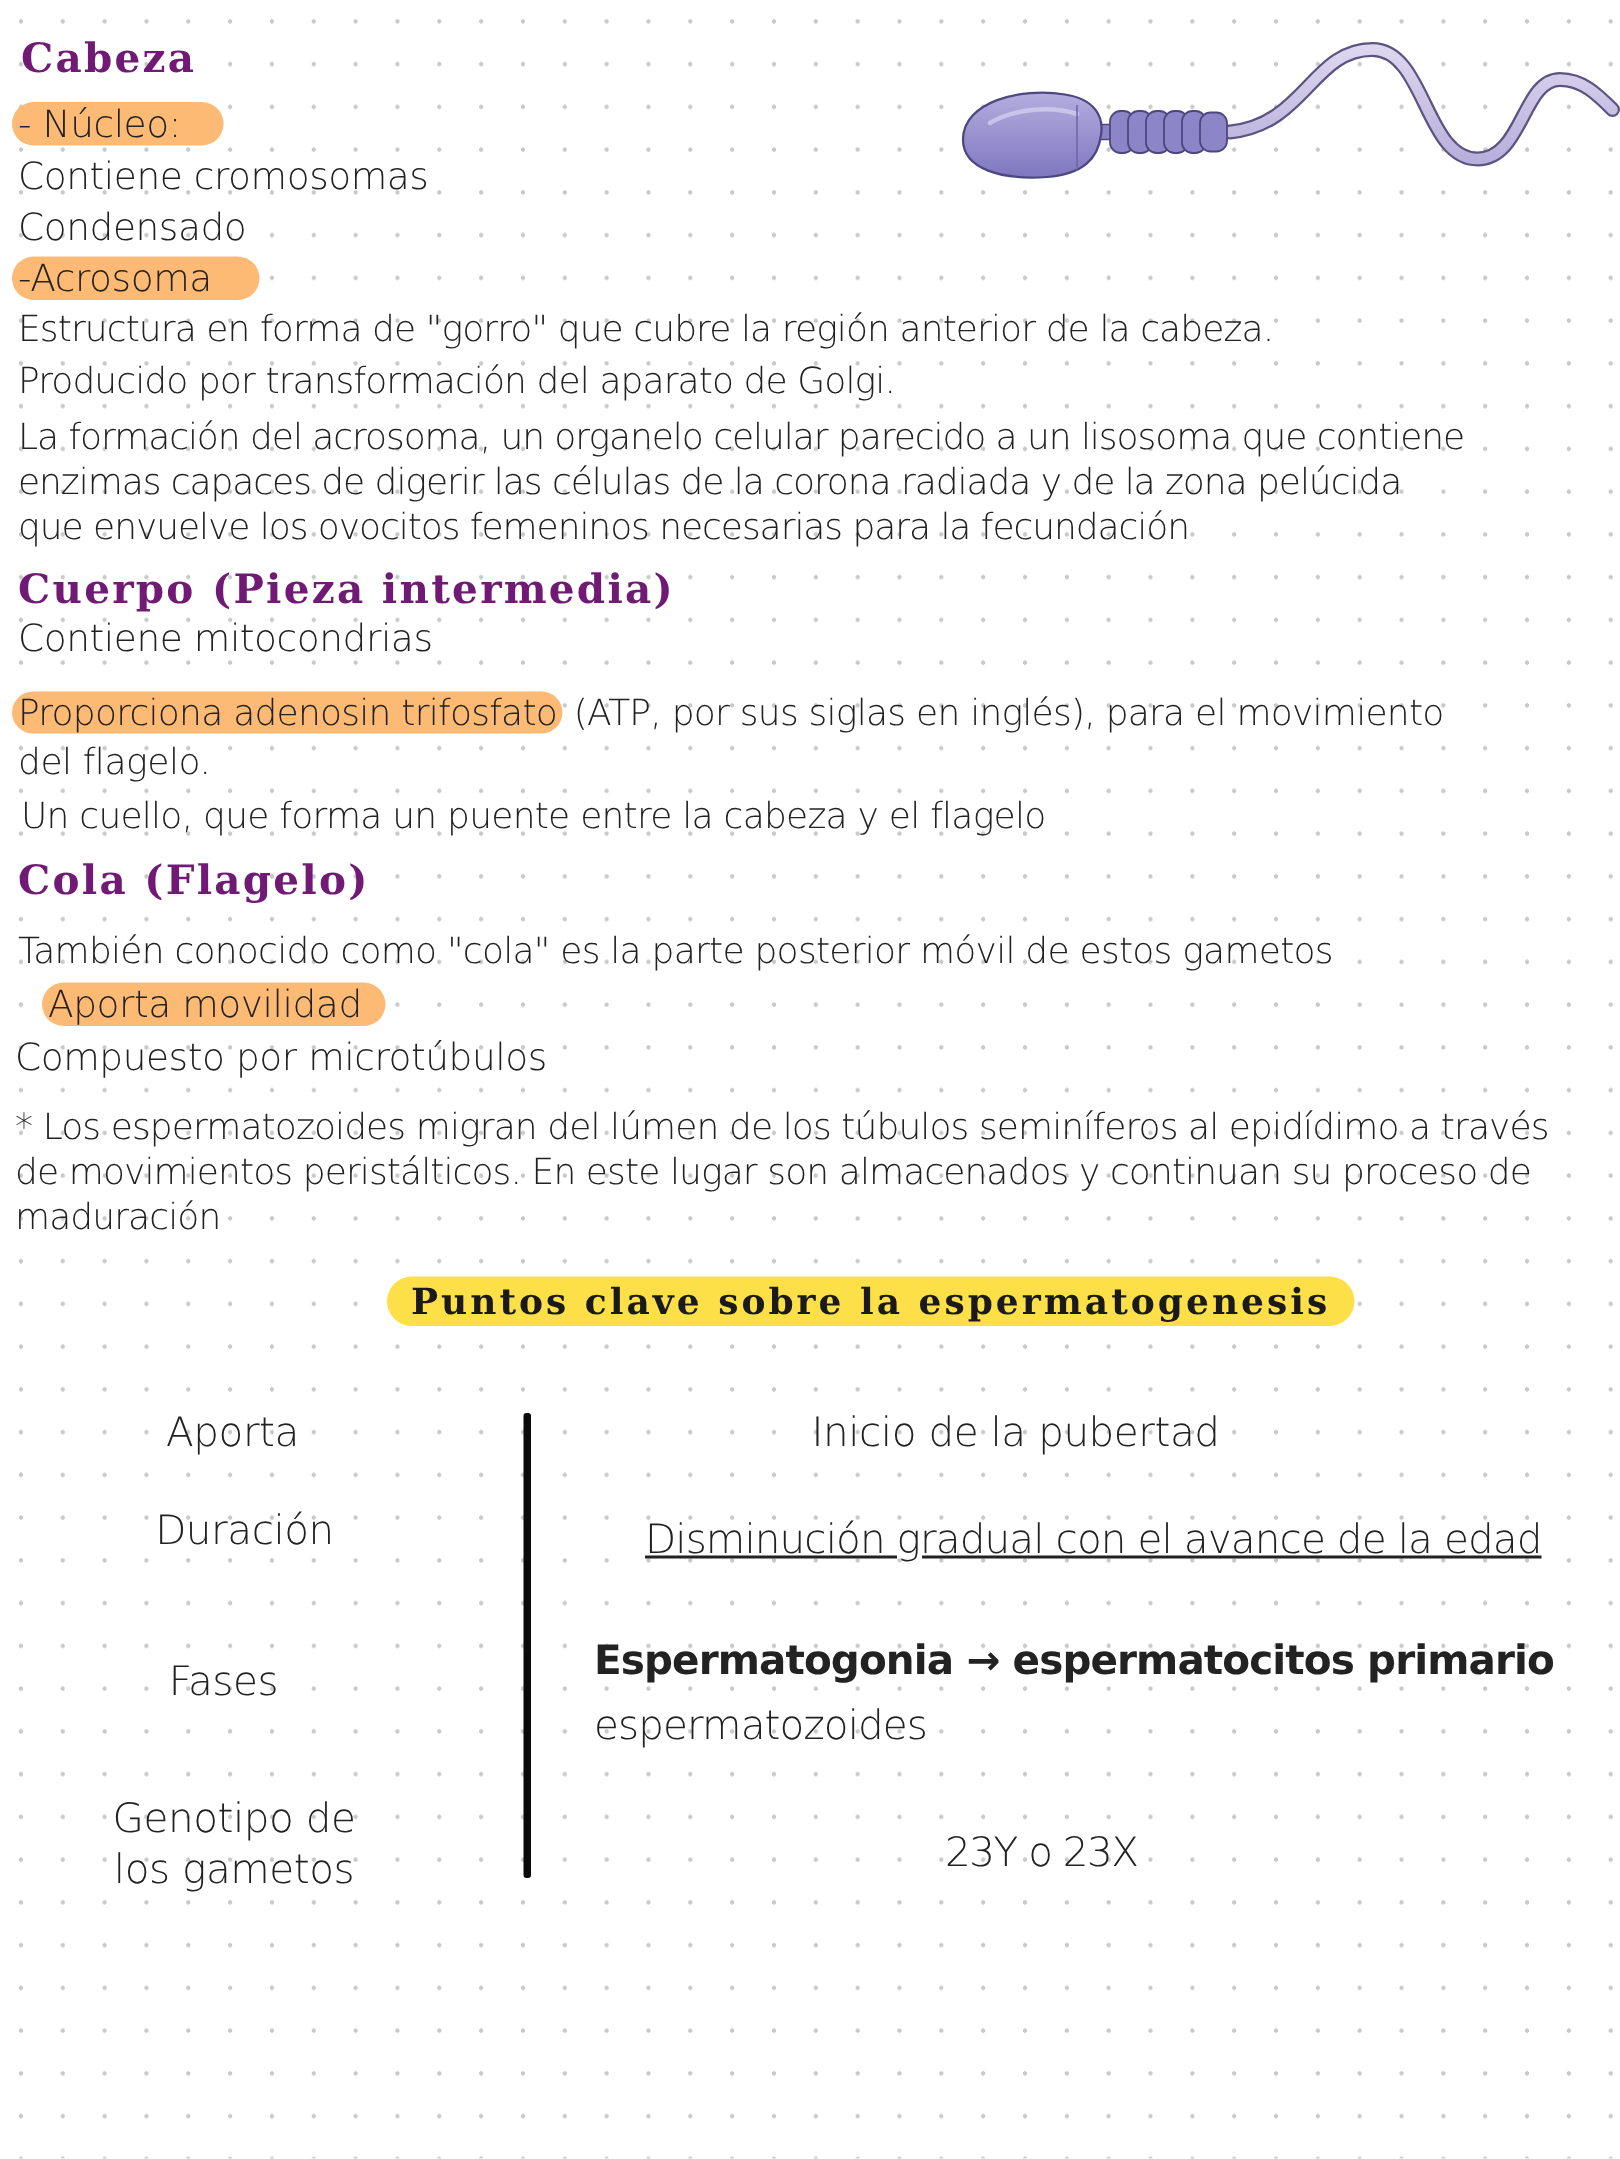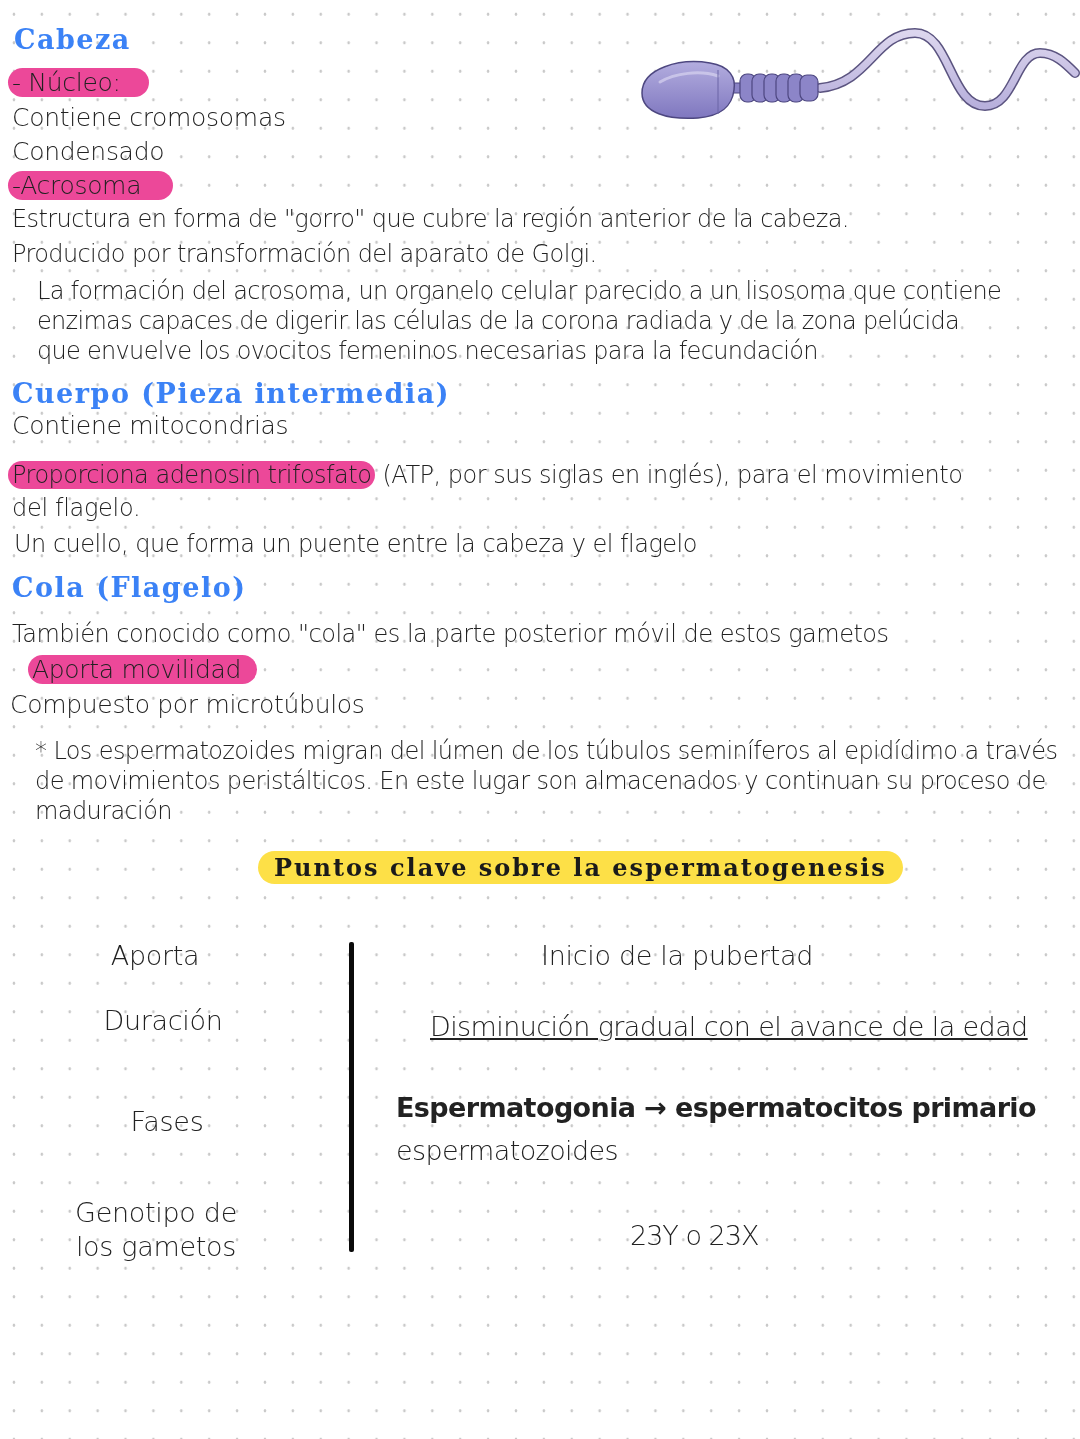--- a/index.html
+++ b/index.html
@@ -8,29 +8,29 @@
     background-color: #ffffff;
     background-image: radial-gradient(circle, #c9c9c9 1.3px, transparent 1.6px);
     background-size: 27.9px 28.5px;
     background-position: 0px 0px;
     font-family: "DejaVu Sans", sans-serif;
     color: #1a1a1a;
   }
   .abs { position: absolute; white-space: nowrap; }
   .heading {
     font-family: "DejaVu Serif", serif; font-weight: bold;
-    font-size: 27px; letter-spacing: 1.5px; color: #3b82f6;
+    font-size: 27px; letter-spacing: 1.5px; color: #701a75;
   }
   .txt {
     font-family: "DejaVu Sans", sans-serif; font-weight: 200;
     font-size: 25px; color: #222; letter-spacing: -0.3px;
     transform-origin: left top;
   }
-  .hl { background: #ec4899; border-radius: 16px; padding: 0 10px 0 4px; margin-left: -4px; }
-  .para { white-space: normal; line-height: 30px; margin-left: 25px; }
+  .hl { background: #fdba74; border-radius: 16px; padding: 0 10px 0 4px; margin-left: -4px; }
+  .para { white-space: normal; line-height: 30px; }
   .title-pill {
     background: #fde047; border-radius: 20px; padding: 2px 16px;
     font-family: "DejaVu Serif", serif; font-weight: bold; font-size: 24px; letter-spacing: 2px;
   }
   .tbl-label { font-size: 27px; text-align: center; }
   .tbl-val { font-size: 27px; }
   .divider { position: absolute; left: 349px; top: 942px; width: 5px; height: 310px; background: #0a0a0a; border-radius: 2px; }
   .clip { overflow: hidden; }
 </style>
 </head>
@@ -104,21 +104,21 @@
 </div>
 
 <div class="divider"></div>
 
 <div class="abs txt tbl-label" style="left:60px; top:940px; width:190px;">Aporta</div>
 <div class="abs txt tbl-val" style="left:541px; top:940px;">Inicio de la pubertad</div>
 
 <div class="abs txt tbl-label" style="left:68px; top:1005px; width:190px;">Duración</div>
 <div class="abs txt tbl-val" style="left:430px; top:1011px; letter-spacing:-0.6px;text-decoration:underline;">Disminución gradual con el avance de la edad</div>
 
-<div class="abs txt tbl-label" style="left:72px; top:1106px; width:190px;">Fases</div>
+<div class="abs txt tbl-label" style="left:54px; top:1106px; width:190px;">Fases</div>
 <div class="abs clip" style="left:396px; top:1086px; width:640px; height:94px;">
   <div class="txt tbl-val" style="white-space:nowrap; letter-spacing:-0.6px; line-height:43px;font-weight:bold;">Espermatogonia → espermatocitos primarios →</div>
   <div class="txt tbl-val" style="white-space:nowrap; letter-spacing:-0.6px; line-height:43px;">espermatozoides</div>
 </div>
 
 <div class="abs txt tbl-label" style="left:58px; top:1196px; width:196px; line-height:34px;">
   <div>Genotipo de</div>
   <div>los gametos</div>
 </div>
 <div class="abs txt tbl-val" style="left:630px; top:1220px; letter-spacing:-1px;">23Y o 23X</div>

